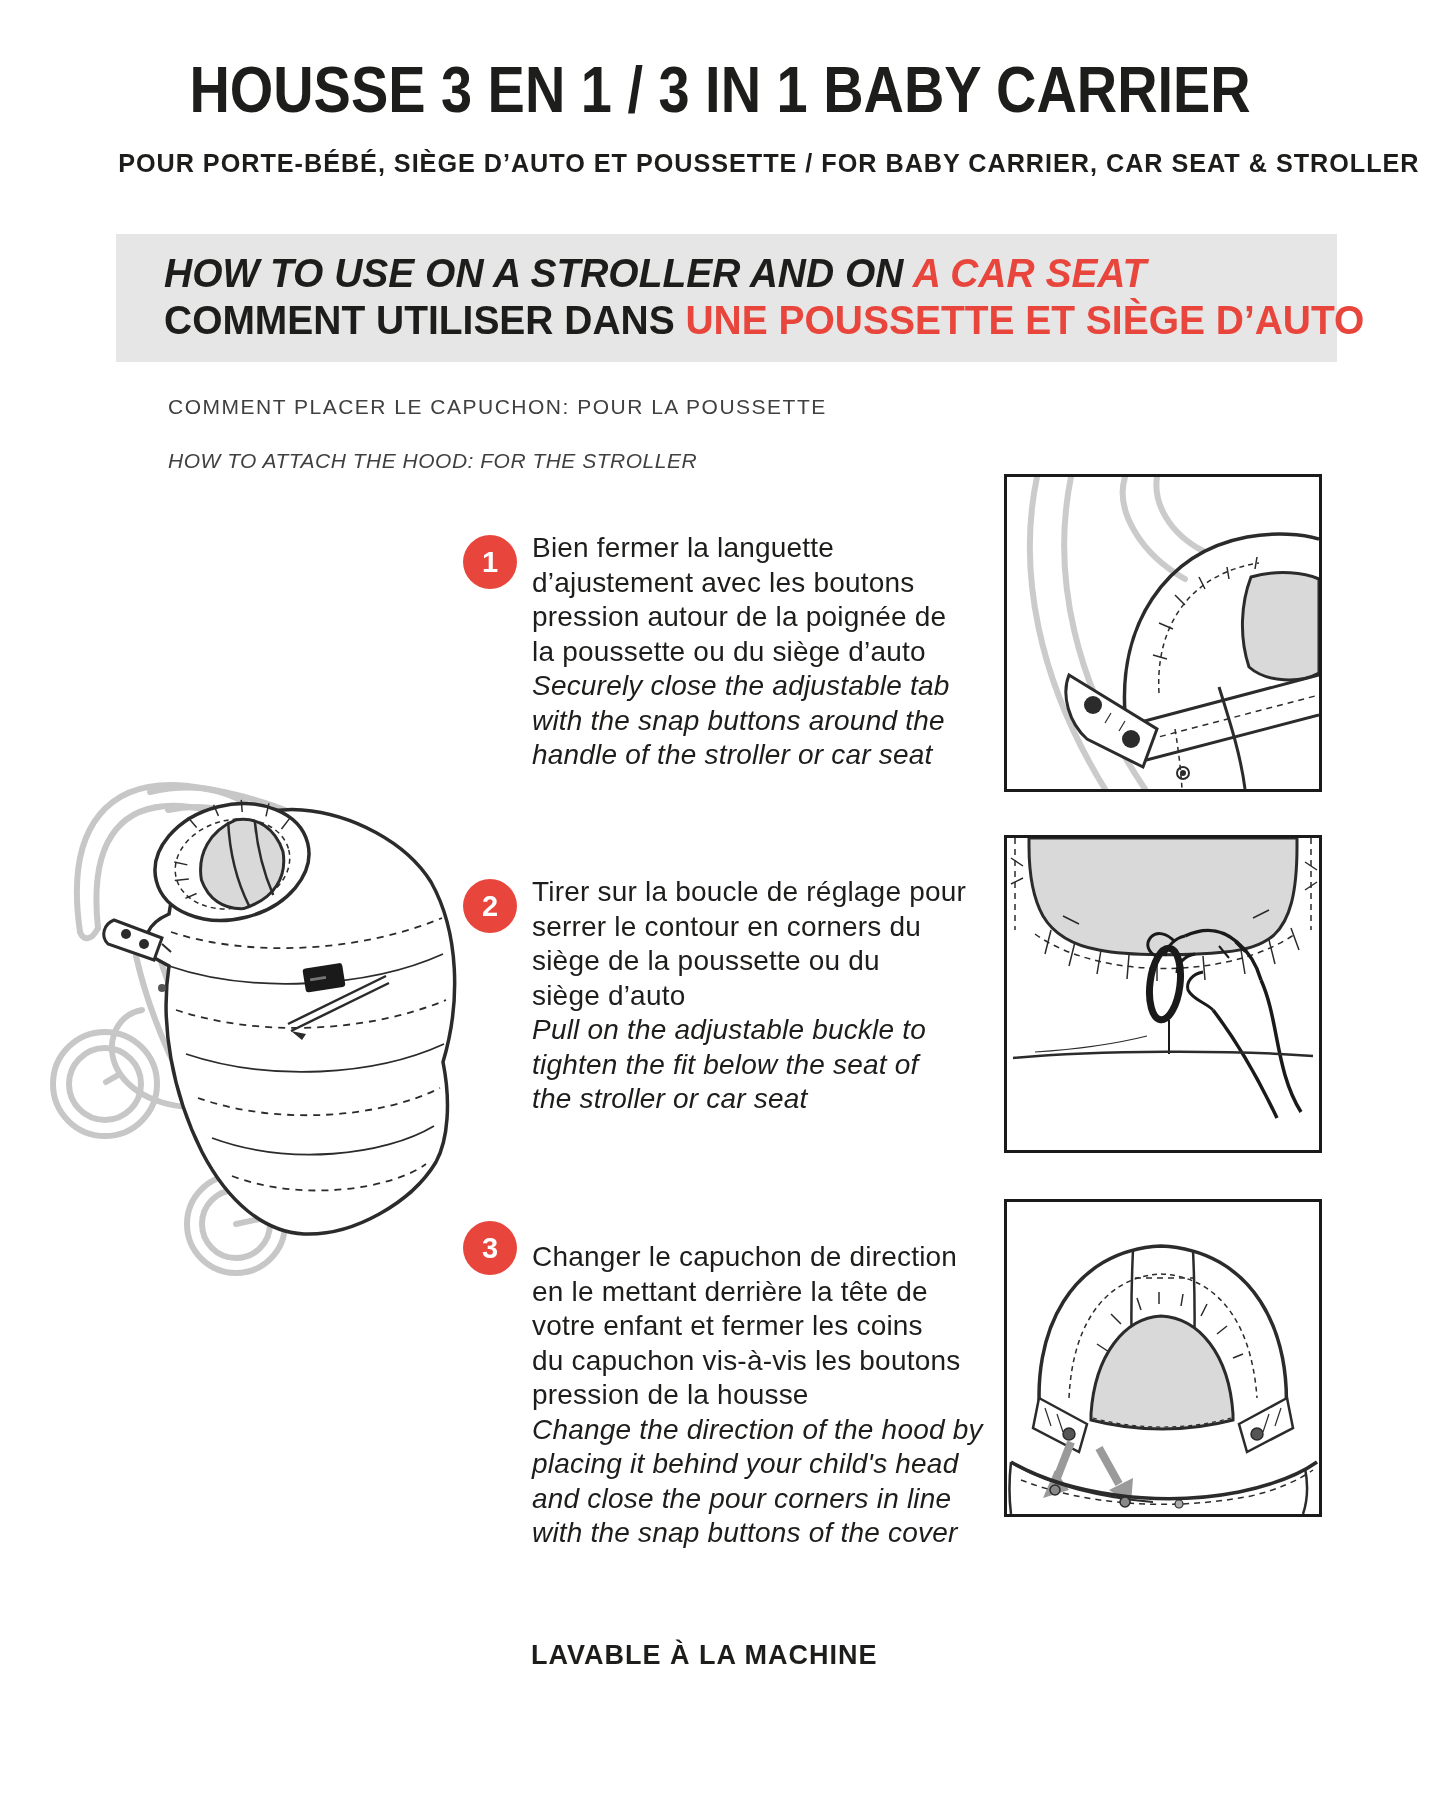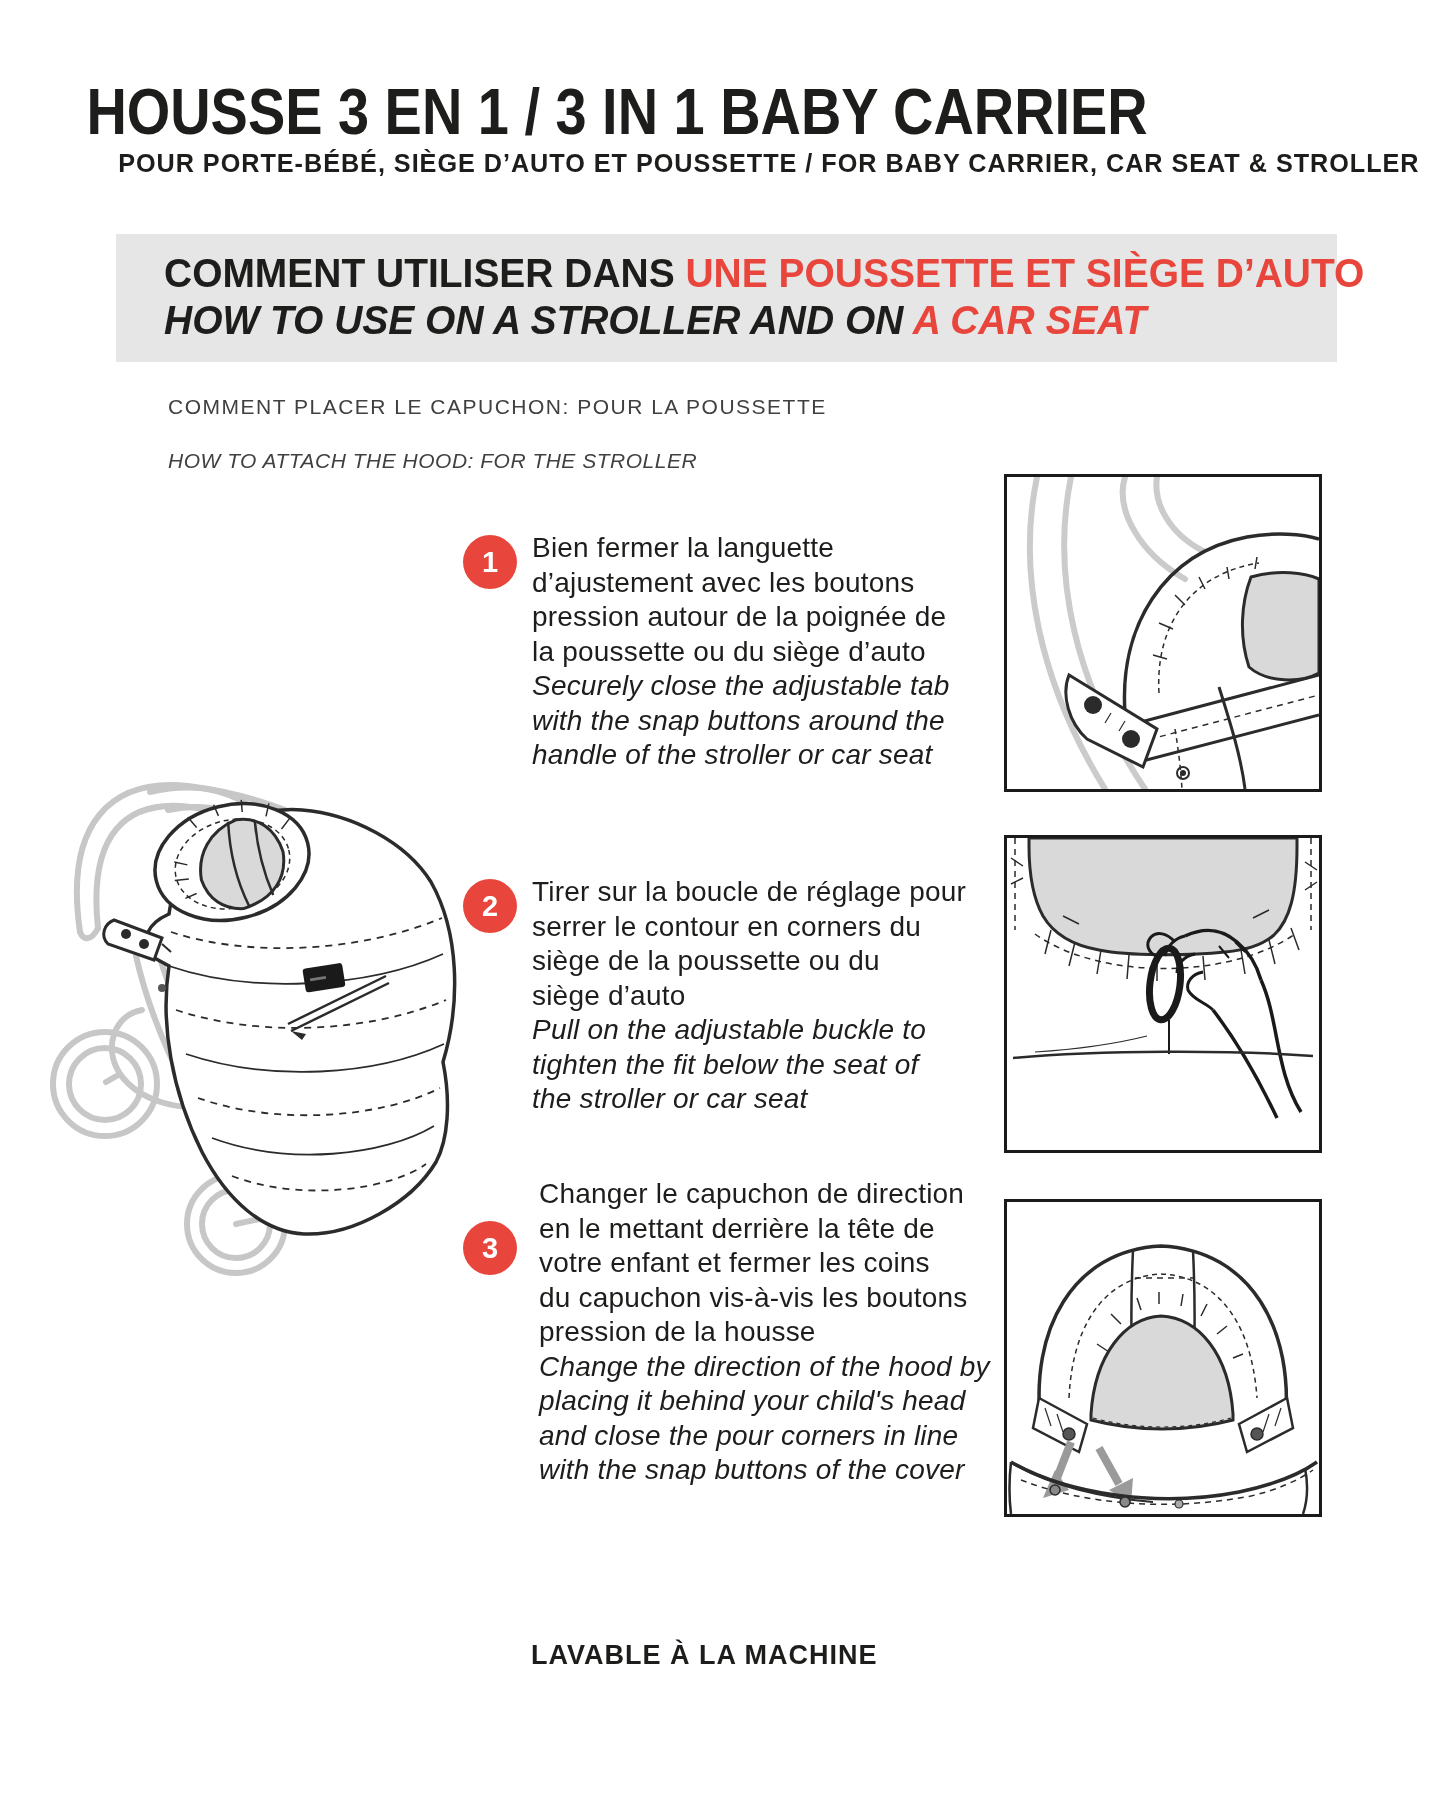--- a/index.html
+++ b/index.html
@@ -5,21 +5,21 @@
   html,body { margin:0; padding:0; }
   body {
     width:1440px; height:1800px; position:relative;
     background:#ffffff; color:#1d1d1b;
     font-family:"Liberation Sans", sans-serif;
     overflow:hidden;
   }
   .condense { display:inline-block; white-space:nowrap; }
 
   
-  .title-wrap { position:absolute; top:74px; left:0; width:1440px; }
+  .title-wrap { position:absolute; top:52px; left:0; width:1440px; text-align:center; }
   .title {
     font-size:65px; font-weight:bold; letter-spacing:0px;
     transform:scaleX(0.86); transform-origin:center;
   }
   .subtitle-wrap { position:absolute; top:148px; left:0; width:1440px; text-align:right; }
   .subtitle { font-size:26px; font-weight:bold; letter-spacing:1px; transform:scaleX(0.97); transform-origin:center; }
 
   
   .banner {
     position:absolute; left:116px; top:234px; width:1221px; height:128px;
@@ -48,21 +48,21 @@
   .badge-2 { top:879px; }
   .badge-3 { top:1221px; }
   .step-text { position:absolute; left:532px; width:475px; }
   .step-text p {
     margin:0; font-size:28px; line-height:34.5px; letter-spacing:0.2px;
     white-space:pre-line; color:#1d1d1b;
   }
   .step-text p.en { font-style:italic; }
   .step-text-1 { top:531px; }
   .step-text-2 { top:875px; }
-  .step-text-3 { top:1177px;margin-left:7px; }
+  .step-text-3 { top:1240px; }
 
   
   .illu-box {
     position:absolute; left:1004px; width:318px; height:318px;
     border:3px solid #1a1a1a; box-sizing:border-box; background:#ffffff; overflow:hidden;
   }
   .illu-box-1 { top:474px; }
   .illu-box-2 { top:835px; }
   .illu-box-3 { top:1199px; }
   .illu-box svg { display:block; width:312px; height:312px; }
@@ -80,25 +80,25 @@
 <body>
 
 <div class="title-wrap">
   <div class="title condense">HOUSSE 3 EN 1 / 3 IN 1 BABY CARRIER</div>
 </div>
 <div class="subtitle-wrap">
   <div class="subtitle condense">POUR PORTE-BÉBÉ, SIÈGE D’AUTO ET POUSSETTE / FOR BABY CARRIER, CAR SEAT &amp; STROLLER</div>
 </div>
 
 <div class="banner">
+  <div class="bline en">
+    <span class="condense"><span>HOW TO USE ON A STROLLER AND ON </span><span class="red">A CAR SEAT</span></span>
+  </div>
   <div class="bline fr">
     <span class="condense"><span>COMMENT UTILISER DANS </span><span class="red">UNE POUSSETTE ET SIÈGE D’AUTO</span></span>
-  </div>
-  <div class="bline en">
-    <span class="condense"><span>HOW TO USE ON A STROLLER AND ON </span><span class="red">A CAR SEAT</span></span>
   </div>
 </div>
 
 <div class="section-heading">
   <div class="fr">COMMENT PLACER LE CAPUCHON: POUR LA POUSSETTE</div>
   <div class="en">HOW TO ATTACH THE HOOD: FOR THE STROLLER</div>
 </div>
 
 <div class="badge badge-1">
     <span>1</span>

